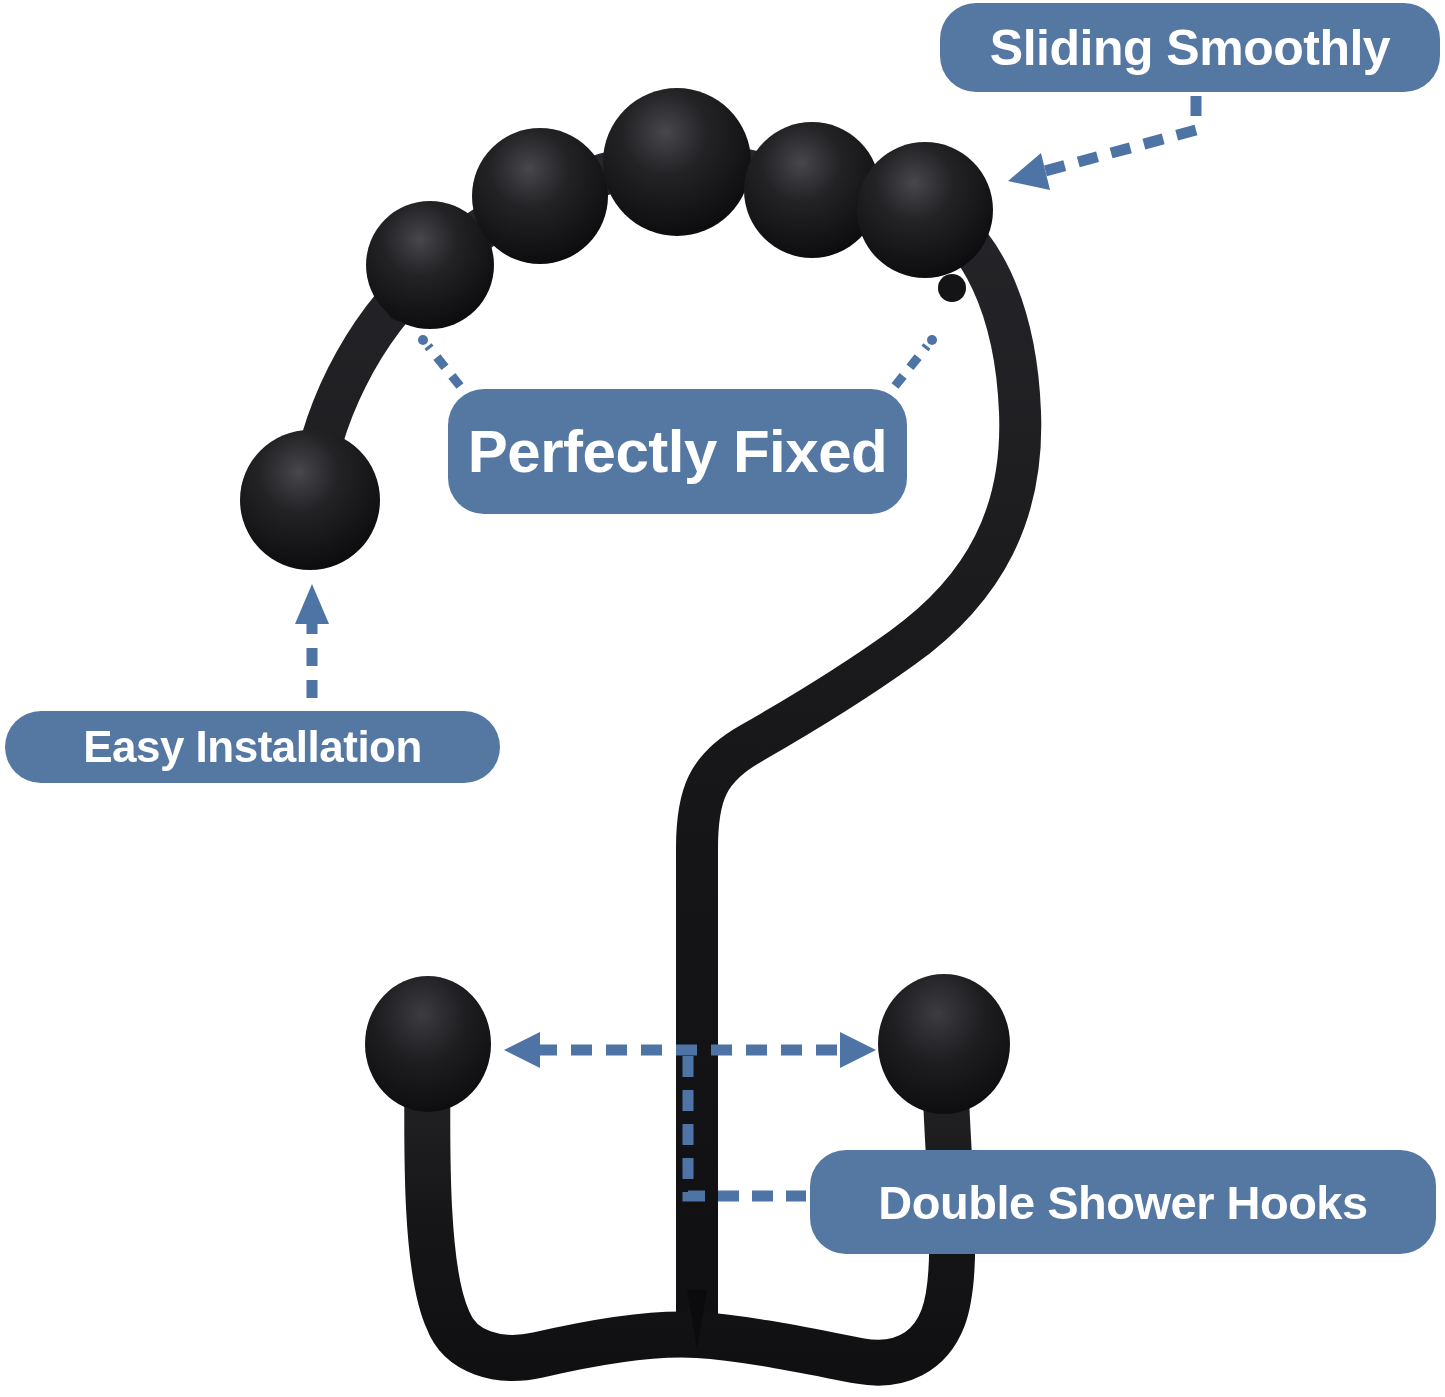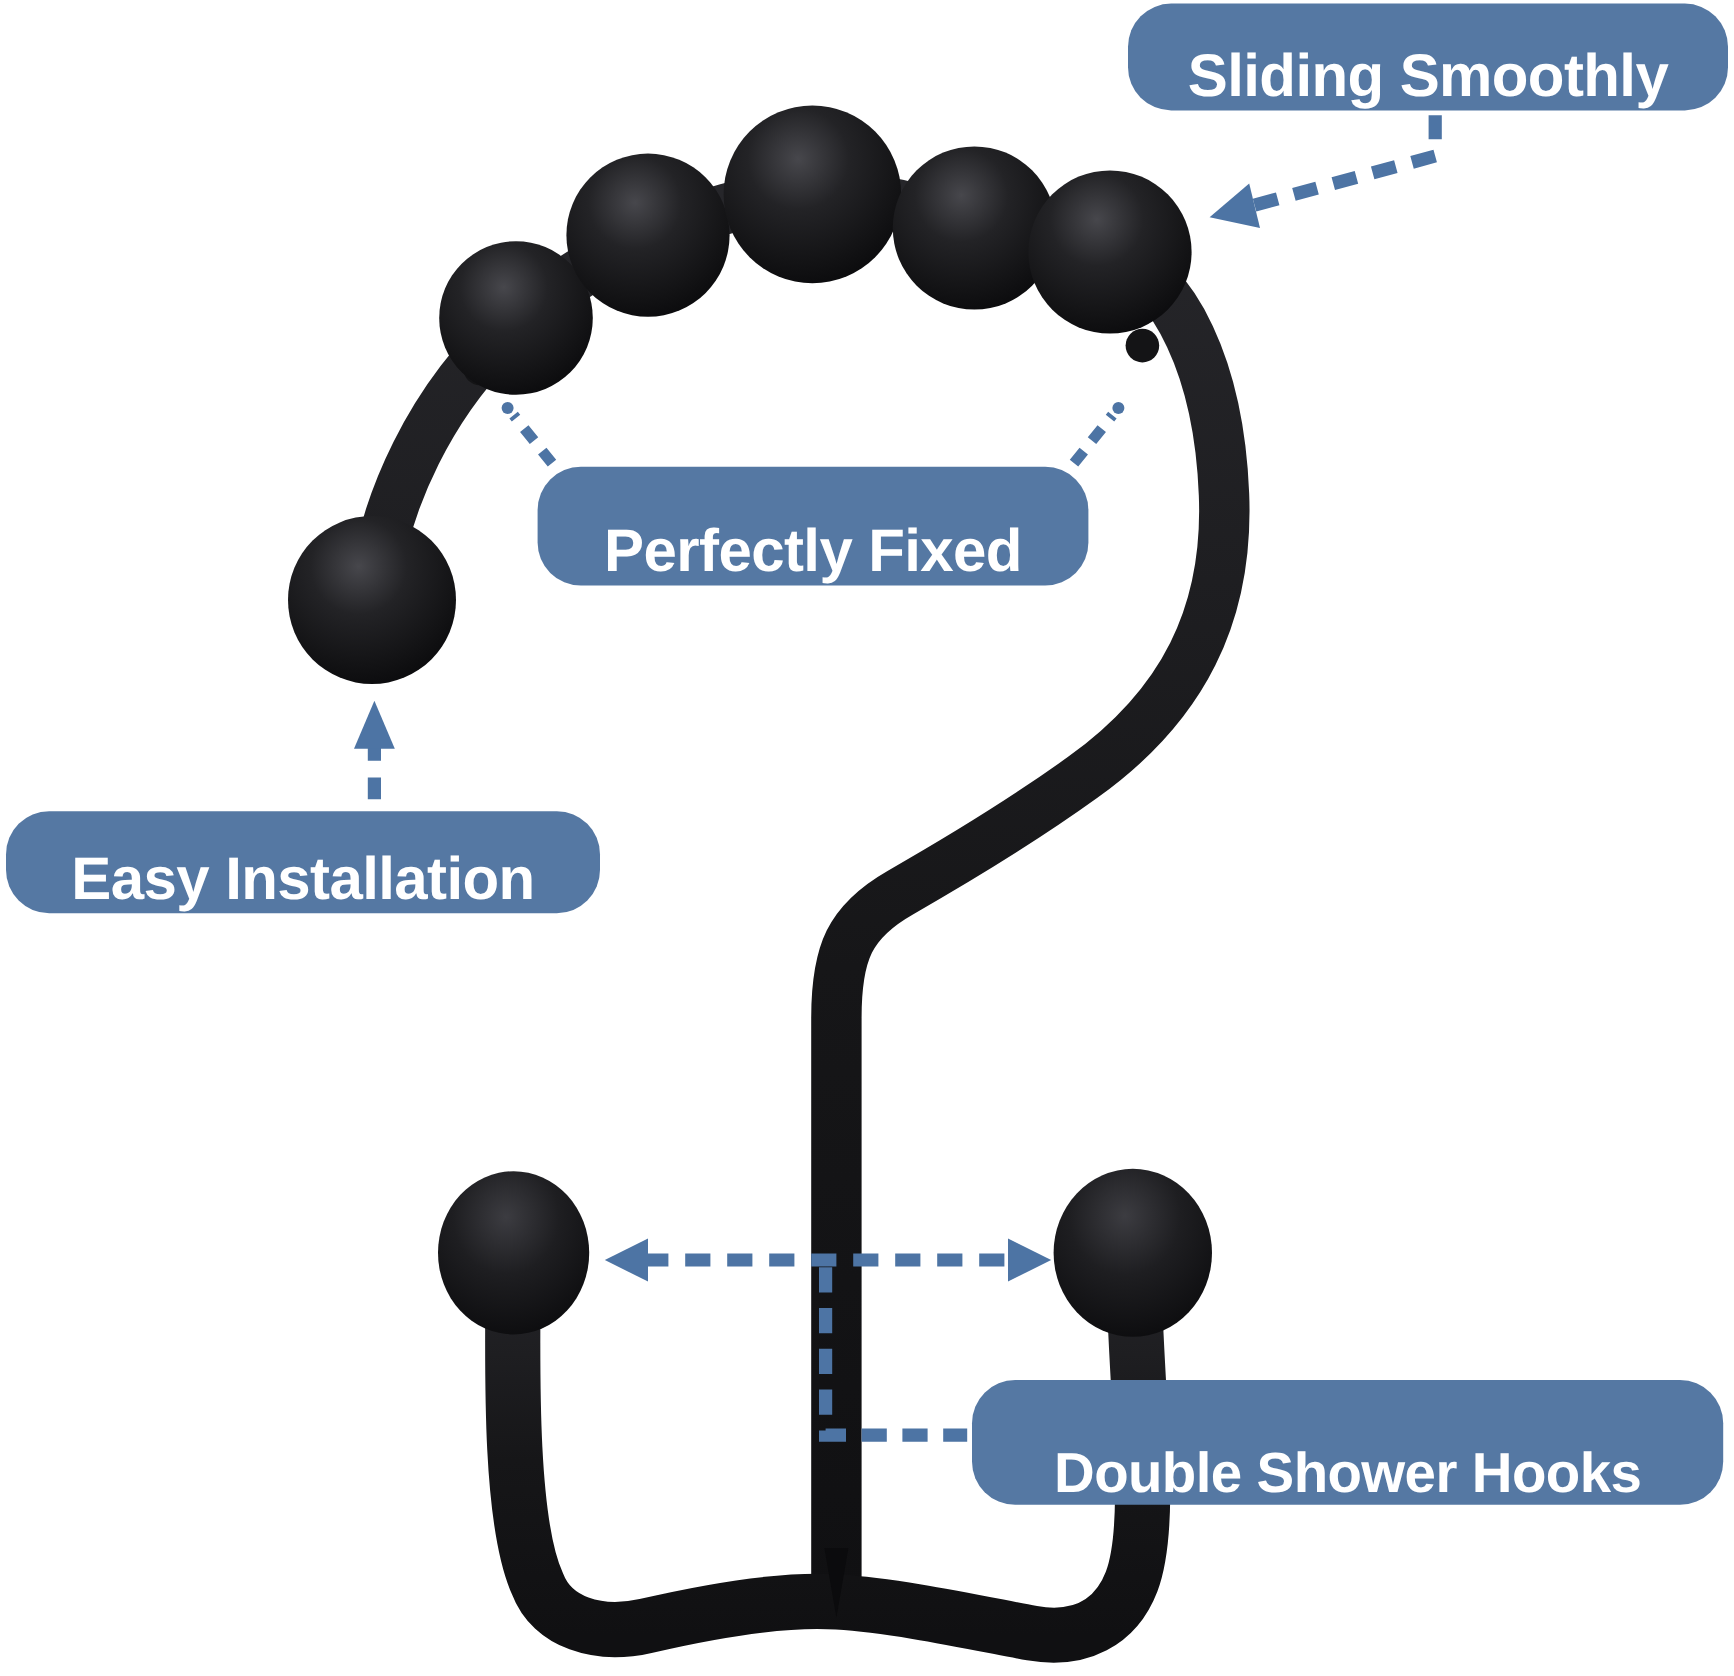--- a/index.html
+++ b/index.html
@@ -17,33 +17,33 @@
   }
   .stage svg {
     position: absolute;
     left: 0;
     top: 0;
     display: block;
   }
   .callout {
     position: absolute;
     display: flex;
-    align-items: flex-end;
+    align-items: center;
     justify-content: center;
     background: #5578a3;
     border-radius: 36px;
     color: #ffffff;
     font-weight: 700;
     letter-spacing: -0.5px;
     white-space: nowrap;
     text-align: center;
   }
   .callout-sliding   { left: 940px; top: 3px;    width: 500px; height: 89px;  font-size: 50px; }
-  .callout-fixed     { left: 448px; top: 389px;  width: 459px; height: 99px;  font-size: 50px; }
-  .callout-easy      { left: 5px;   top: 676px;  width: 495px; height: 85px;  font-size: 50px; }
+  .callout-fixed     { left: 448px; top: 389px;  width: 459px; height: 125px;  font-size: 60px; }
+  .callout-easy      { left: 5px;   top: 711px;  width: 495px; height: 72px;  font-size: 44px; }
   .callout-double    { left: 810px; top: 1150px; width: 626px; height: 104px;  font-size: 47px; }
 </style>
 </head>
 <body>
 
 <div class="stage">
 
   <svg width="1445" height="1397" viewBox="0 0 1445 1397">
     <defs>
       <radialGradient id="ballGrad" cx="42%" cy="30%" r="75%">

